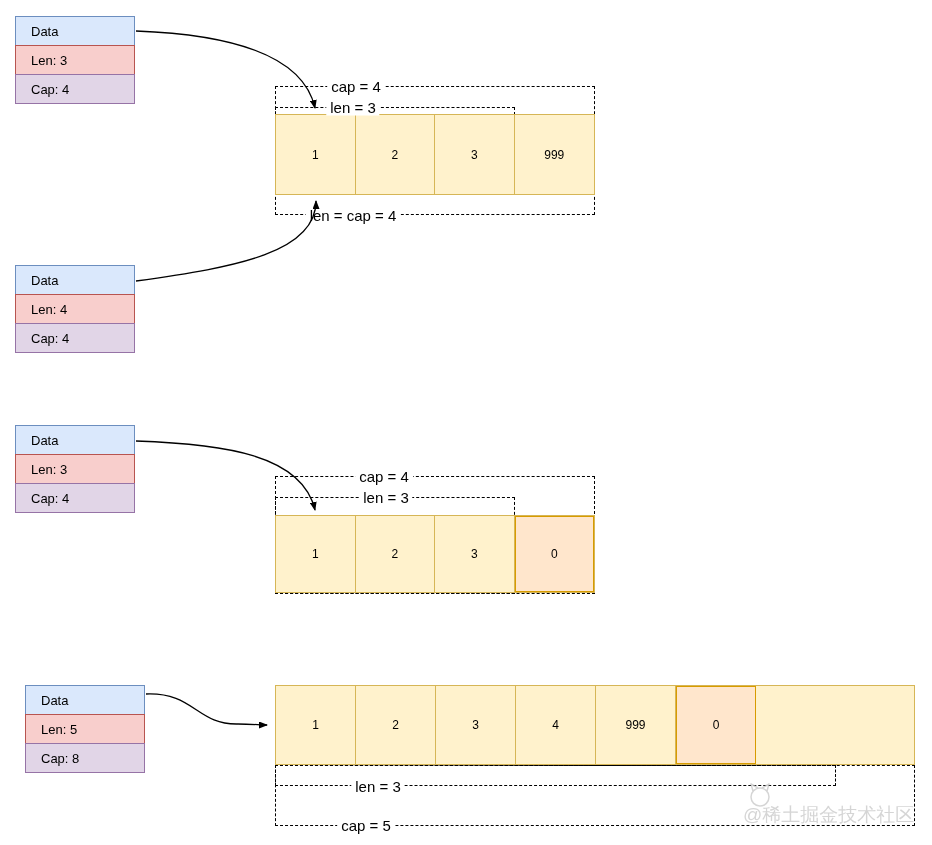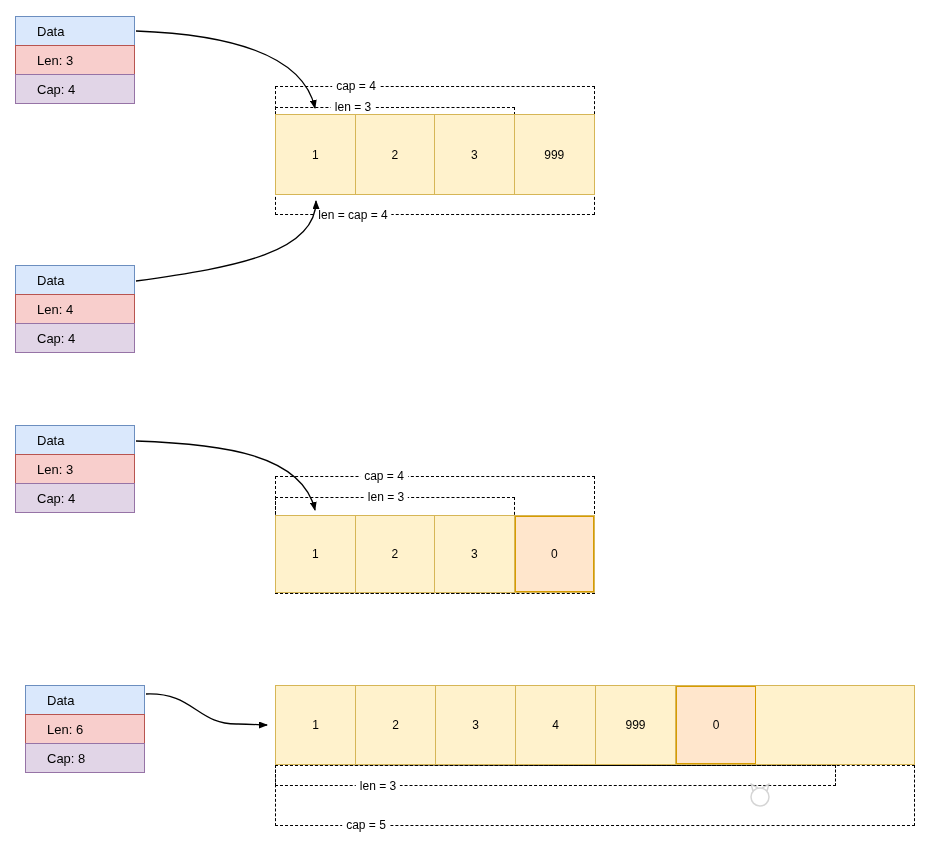--- a/index.html
+++ b/index.html
@@ -5,21 +5,21 @@
   html,body{margin:0;padding:0;}
   body{
     width:932px;height:845px;background:#ffffff;position:relative;
     font-family:"Liberation Sans", sans-serif;color:#000;overflow:hidden;
   }
   .canvas{position:absolute;inset:0;}
   
   .slice-box{position:absolute;width:120px;z-index:2;}
   .srow{
     height:30px;box-sizing:border-box;border:1px solid #000;
-    display:flex;align-items:center;padding-left:21px;font-size:13px;
+    display:flex;align-items:center;padding-left:15px;font-size:13px;
     background:#fff;
   }
   .srow.f-data{background:var(--data_fill);border-color:var(--data_stroke);}
   .srow.f-len{background:var(--len_fill);border-color:var(--len_stroke);margin-top:-1px;}
   .srow.f-cap{background:var(--cap_fill);border-color:var(--cap_stroke);margin-top:-1px;text-align:center;}
   
   .dashed{position:absolute;border:1px dashed #000;box-sizing:border-box;z-index:1;background:transparent;}
   
   .array{
     position:absolute;display:flex;z-index:2;box-sizing:border-box;
@@ -27,21 +27,21 @@
   }
   .cell{
     width:80px;box-sizing:border-box;display:flex;align-items:center;justify-content:center;
     font-size:12px;border-right:1px solid var(--cell_stroke);
   }
   .cell:last-child{border-right:none;}
   .cell.spare{background:var(--spare_fill);box-shadow:inset 0 0 0 1px var(--spare_stroke);}
   
   .anno{
     position:absolute;transform:translate(-50%,-50%);background:#ffffff;
-    padding:0 4px;font-size:12px;white-space:nowrap;z-index:3;
+    padding:0 4px;font-size:15px;white-space:nowrap;z-index:3;
   }
   .arrows{position:absolute;inset:0;z-index:4;pointer-events:none;}
   
   .watermark{position:absolute;left:738px;top:780px;width:194px;height:56px;z-index:5;}
   .wm-title{
     position:absolute;left:44px;top:10px;font-size:25px;letter-spacing:1px;
     color:var(--watermark);opacity:.85;white-space:nowrap;
   }
   .wm-community{
     position:absolute;left:5px;top:22px;font-size:19px;
@@ -67,21 +67,21 @@
   </div>
 
   <div class="slice-box" style="left:15px;top:425px;">
     <div class="srow f-data">Data</div>
     <div class="srow f-len">Len: 3</div>
     <div class="srow f-cap">Cap: 4</div>
   </div>
 
   <div class="slice-box" style="left:25px;top:685px;">
     <div class="srow f-data">Data</div>
-    <div class="srow f-len">Len: 6</div>
+    <div class="srow f-len">Len: 5</div>
     <div class="srow f-cap">Cap: 8</div>
   </div>
 
   <div class="dashed" style="left:275px;top:86px;width:320px;height:129px;"></div>
   <div class="dashed" style="left:275px;top:107px;width:240px;height:88px;"></div>
   <div class="array" style="left:275px;top:114px;width:320px;height:81px;">
     <div class="cell">1</div>
     <div class="cell">2</div>
     <div class="cell">3</div>
     <div class="cell">999</div>
@@ -125,15 +125,16 @@
     <path d="M136,441 C 222,444 302,454 315,510" fill="none" stroke="#000" stroke-width="1.3" marker-end="url(#ah)"></path>
     <path d="M146,694 C 194,692 197,725 238,724 C 252,724 260,725 267,725" fill="none" stroke="#000" stroke-width="1.3" marker-end="url(#ah)"></path>
   </svg>
 
   <div class="watermark">
     <svg class="wm-cat" width="30" height="26" viewBox="0 0 30 26">
       <circle cx="14" cy="15" r="9" fill="none" stroke="#c4c4c4" stroke-width="1.5"></circle>
       <path d="M7,9 L5,2 L12,6" fill="none" stroke="#c4c4c4" stroke-width="1.5" stroke-linejoin="round"></path>
       <path d="M21,9 L23,2 L16,6" fill="none" stroke="#c4c4c4" stroke-width="1.5" stroke-linejoin="round"></path>
     </svg>
+    <span class="wm-community">@稀土掘金技术社区</span>
   </div>
 
 </div>
 
 </body></html>

